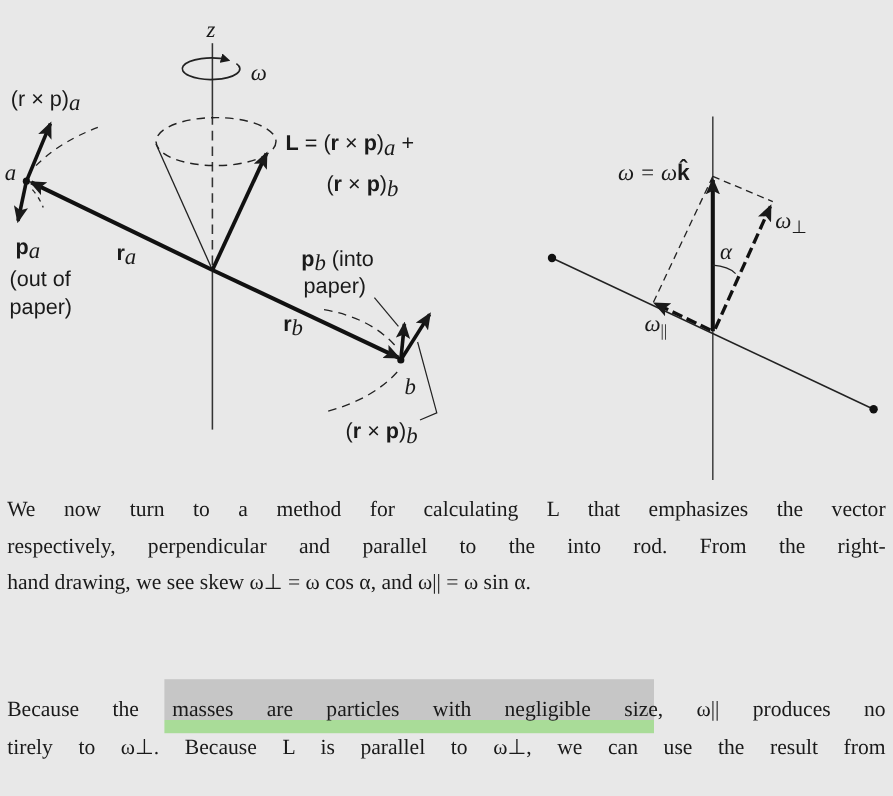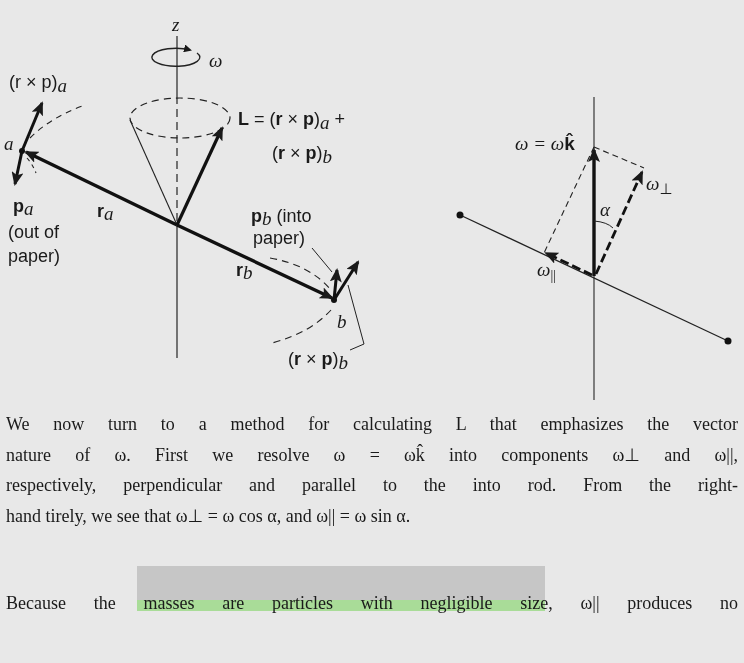--- a/index.html
+++ b/index.html
@@ -4,21 +4,21 @@
 <style>
   html, body { margin:0; padding:0; }
   body { width:744px; height:663px; background:#e8e8e8; position:relative; overflow:hidden; }
   #figure { position:absolute; left:0; top:0; width:744px; height:400px; }
   .lbl { font-family:"Liberation Sans", sans-serif; font-size:18px; fill:#1a1a1a; }
   .lbl-it { font-family:"Liberation Serif", serif; font-style:italic; font-size:19px; fill:#1a1a1a; }
   .para { position:absolute; left:6px; width:732px; font-family:"Liberation Serif", serif; font-size:18px; line-height:30.5px; color:#1a1a1a; text-align:justify; margin:0; }
   .para .ln { display:block; white-space:nowrap; text-align:justify; text-align-last:justify; }
   .para .ln.last { text-align-last:left; }
   #p1 { top:409px; }
-  #p2 { top:588px; }
+  #p2 { top:576px; }
   .hl-gray { position:absolute; left:137px; top:566px; width:408px; height:34px; background:#c6c6c6; }
   .hl-green { position:absolute; left:137px; top:600px; width:408px; height:11px; background:#a9dc98; }
 </style>
 </head>
 <body>
 
 <div class="hl-gray"></div>
 <div class="hl-green"></div>
 
 <svg id="figure" viewBox="0 0 744 400" xmlns="http://www.w3.org/2000/svg">
@@ -98,20 +98,20 @@
 
     <text x="515" y="150" class="lbl-it"><tspan>ω = ω</tspan><tspan font-family="Liberation Sans, sans-serif" font-style="normal" font-weight="bold">k̂</tspan></text>
     <text x="646" y="190" class="lbl-it"><tspan>ω</tspan><tspan font-style="normal" font-size="15" dy="4">⊥</tspan></text>
     <text x="600" y="216" class="lbl-it">α</text>
     <text x="537" y="276" class="lbl-it"><tspan>ω</tspan><tspan font-style="normal" font-size="14" dy="4">||</tspan></text>
   </g>
 </svg>
 
 <div class="para" id="p1">
   <span class="ln">We now turn to a method for calculating L that emphasizes the vector</span>
-  <span class="ln">nature of ω. First we resolve ω = ωk̂ into components ω⊥ and ω||,</span>
   <span class="ln">respectively, perpendicular and parallel to the into rod. From the right-</span>
-  <span class="ln last">hand tirely, we see that ω⊥ = ω cos α, and ω|| = ω sin α.</span>
+  <span class="ln last">hand drawing, we see skew ω⊥ = ω cos α, and ω|| = ω sin α.</span>
 </div>
 
 <div class="para" id="p2">
   <span class="ln">Because the masses are particles with negligible size, ω|| produces no</span>
+  <span class="ln">tirely to ω⊥. Because L is parallel to ω⊥, we can use the result from</span>
 </div>
 
 </body></html>

